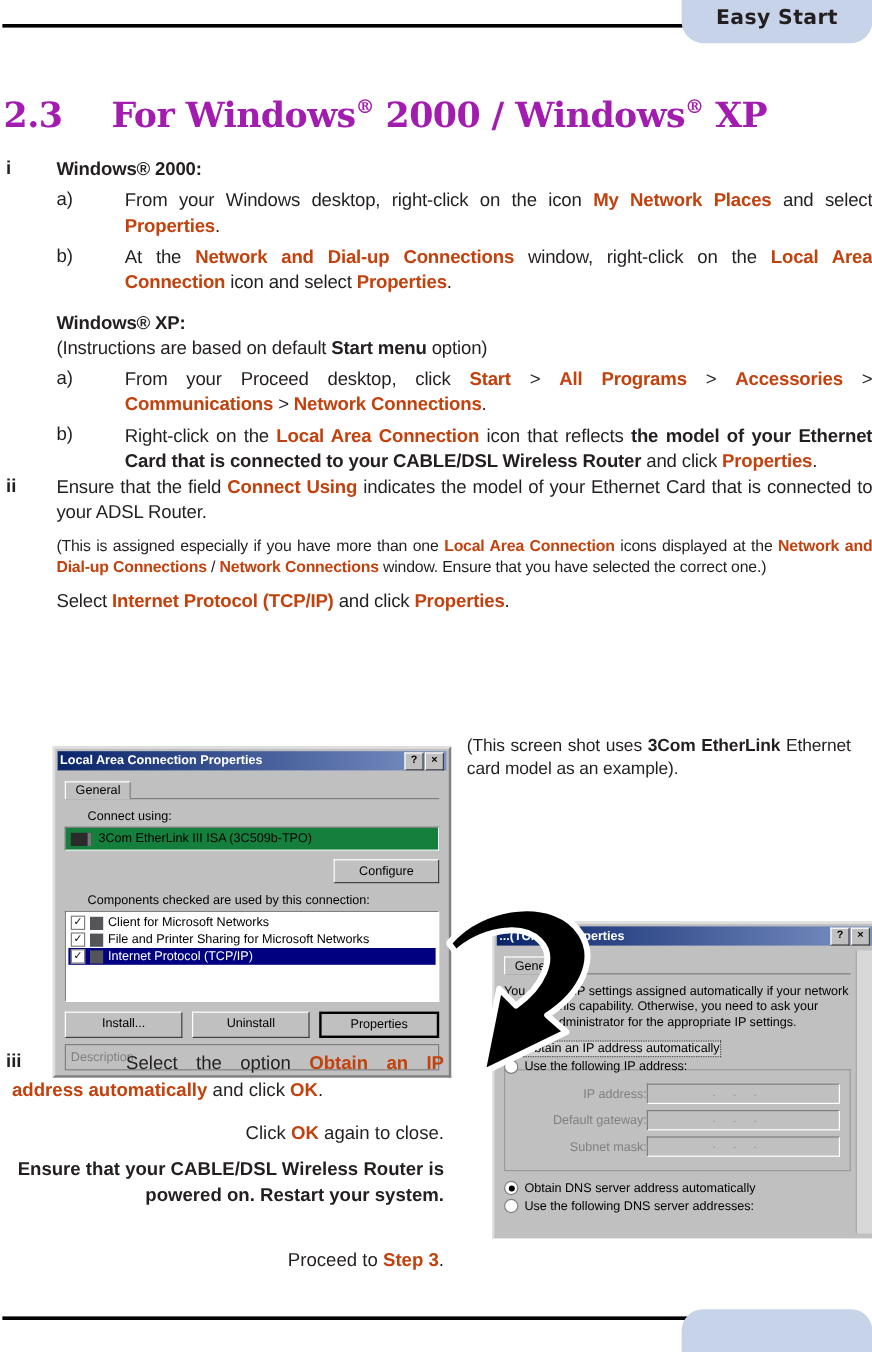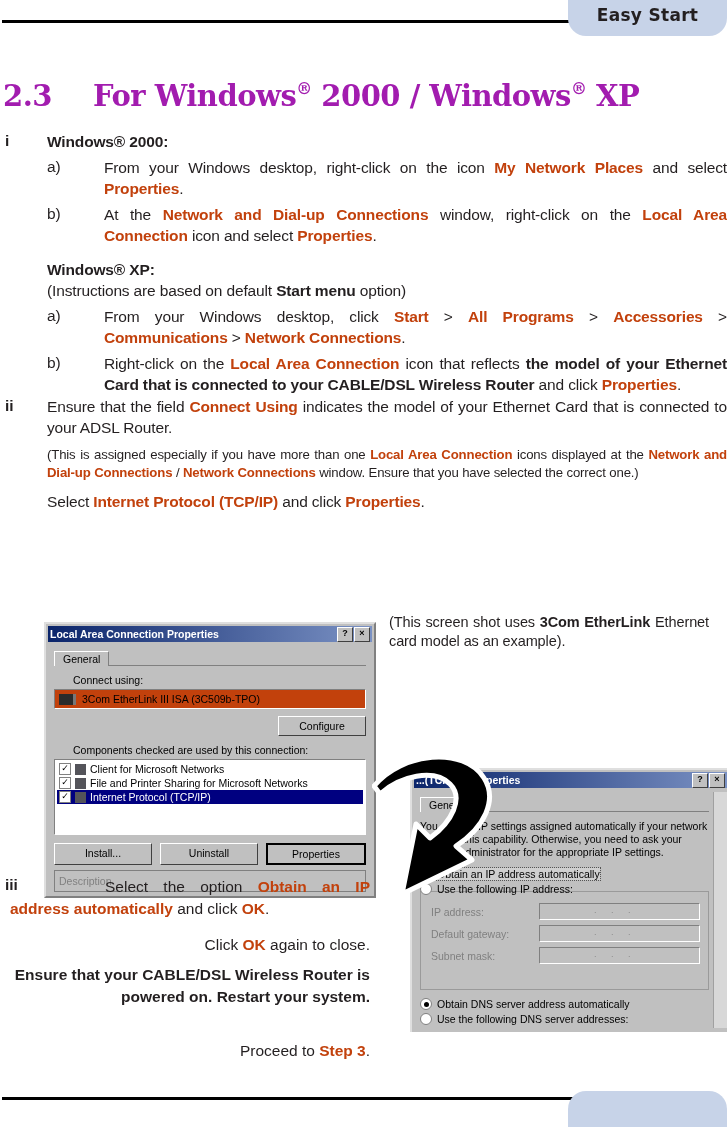--- a/index.html
+++ b/index.html
@@ -212,21 +212,21 @@
     display: inline-block;
     background: #c0c0c0;
     border-top: 1px solid #fff; border-left: 1px solid #fff;
     border-right: 1px solid #808080;
     padding: 1px 8px 1px 8px;
     font-size: 10.5px;
     position: relative; top: 1px;
   }
   .lbl { font-size: 10.5px; margin: 3px 0 3px 19px; }
   .sunken {
-    background: #c2410c;
+    background: #15803d;
     border-top: 1px solid #808080; border-left: 1px solid #808080;
     border-right: 1px solid #fff; border-bottom: 1px solid #fff;
     padding: 3px 4px;
     font-size: 10.5px;
     display: flex; align-items: center; gap: 6px;
   }
   .nicicon {
     width: 14px; height: 11px;
     background: #2b2b2b;
     border-right: 3px solid #777;
@@ -356,21 +356,21 @@
   </div>
 
   <div class="blk" style="margin-top:14px;">
     <div class="para lvl1" style="font-weight:bold;">Windows® XP:</div>
     <div class="para lvl1"><span>(Instructions are based on default  </span><b class="bk">Start menu</b><span>  option)</span></div>
   </div>
 
   <div class="blk" style="margin-top:6px;">
     <span class="sub-marker">a)</span>
     <div class="para lvl2">
-      <span>From your Windows desktop, click  </span><b class="hl">Start</b><span class="gt">  &gt;  </span><b class="hl">All Programs</b><span class="gt">  &gt;  </span><b class="hl">Accessories</b><span class="gt">  &gt;  </span><b class="hl">Communications</b><span class="gt">  &gt;  </span><b class="hl">Network Connections</b><span>.</span>
+      <span>From your Proceed desktop, click  </span><b class="hl">Start</b><span class="gt">  &gt;  </span><b class="hl">All Programs</b><span class="gt">  &gt;  </span><b class="hl">Accessories</b><span class="gt">  &gt;  </span><b class="hl">Communications</b><span class="gt">  &gt;  </span><b class="hl">Network Connections</b><span>.</span>
     </div>
   </div>
 
   <div class="blk" style="margin-top:6px;">
     <span class="sub-marker">b)</span>
     <div class="para lvl2">
       <span>Right-click on the </span><b class="hl">Local Area Connection</b><span> icon that reflects </span><b class="bk">the model of your Ethernet Card that is connected to your CABLE/DSL Wireless Router</b><span> and click </span><b class="hl">Properties</b><span>.</span>
     </div>
   </div>
 
@@ -455,21 +455,21 @@
     </div>
     <div style="font-size:10.5px;line-height:13px;">You can get IP settings assigned automatically if your network supports this capability. Otherwise, you need to ask your network administrator for the appropriate IP settings.</div>
     <div class="rrow focus" style="margin-top:9px;">
       <span class="radio on"></span>
       <span class="txt">Obtain an IP address automatically</span>
     </div>
     <div class="rrow">
       <span class="radio"></span>
       <span class="txt">Use the following IP address:</span>
     </div>
-    <div style="border:1px solid #9a9a9a;padding:6px 8px 20px 10px;margin-top:-7px;">
+    <div style="border:1px solid #9a9a9a;padding:6px 8px 6px 10px;margin-top:-7px;text-align:right;">
       <div class="fieldrow">
         <span class="fl">IP address:</span>
         <span class="ipbox"></span>
       </div>
       <div class="fieldrow">
         <span class="fl">Default gateway:</span>
         <span class="ipbox"></span>
       </div>
       <div class="fieldrow">
         <span class="fl">Subnet mask:</span>

